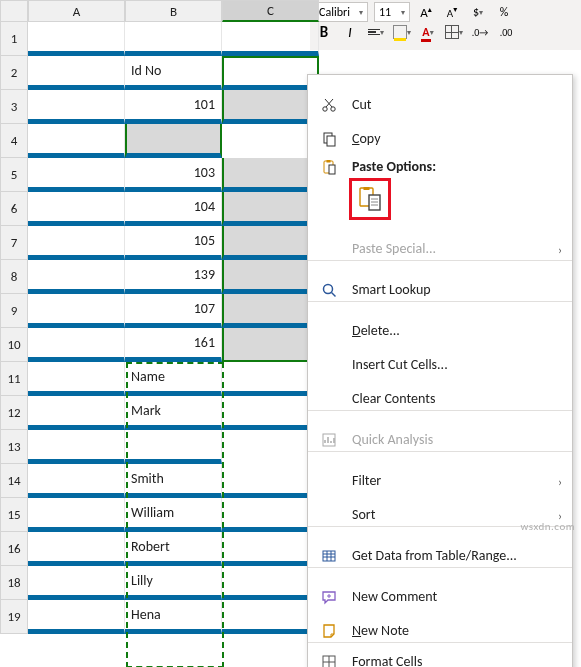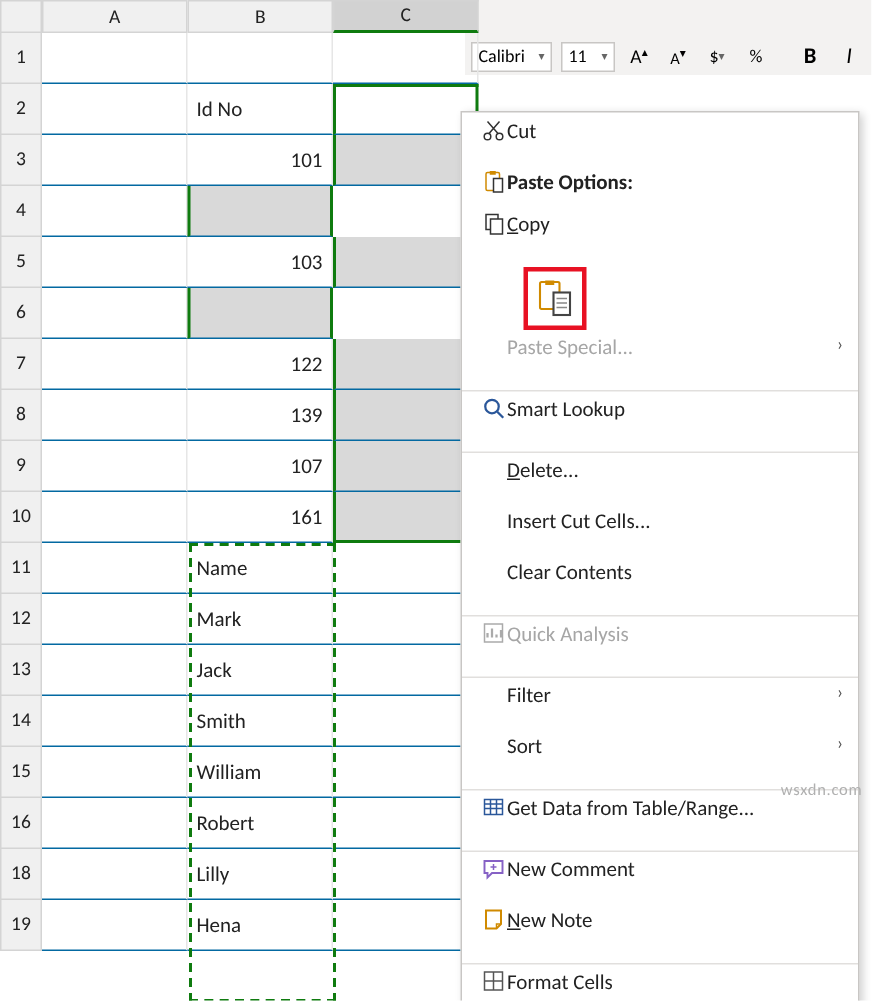--- a/index.html
+++ b/index.html
@@ -1,18 +1,18 @@
 <!DOCTYPE html>
 <html><head>
 <meta charset="utf-8">
 <style>
   * { box-sizing: border-box; font-family: Calibri, Arial, sans-serif; }
   body { margin:0; padding:0; width:581px; height:667px; overflow:hidden; background:#fff; position:relative; }
 
-  .ribbon { position:absolute; top:0; left:310px; right:0; height:50px; background:#f3f2f1; display:flex; flex-direction:row; padding:2px 4px; gap:16px; font-size:12px;align-items:flex-end; }
+  .ribbon { position:absolute; top:0; left:310px; right:0; height:50px; background:#f3f2f1; display:flex; flex-direction:column; padding:2px 4px; gap:0; font-size:12px; }
   .ribbon-row { display:flex; align-items:center; gap:6px; }
   .combo { display:flex; align-items:center; background:#fff; border:1px solid #c8c6c4; padding:2px 4px; min-width:54px; height:20px; justify-content:space-between; }
   .combo-sm { min-width:36px; }
   .chev { font-size:8px; color:#666; }
   .ico-btn { width:20px; height:20px; display:flex; align-items:center; justify-content:center; }
   .bold { font-weight:bold; font-size:15px; }
   .italic { font-style:italic; font-size:15px; font-family:Georgia,serif; }
   .align-bars { display:flex; flex-direction:column; gap:1px; }
   .align-bars span { width:12px; height:1.5px; background:#333; }
   .fill-swatch { width:14px; height:14px; border:1px solid #888; position:relative; }
@@ -23,33 +23,33 @@
 
   .grid { position:absolute; top:0; left:0; width:320px; }
   .colhead { display:flex; height:22px; }
   .rowh, .ch { border:1px solid #d4d4d4; background:#f0f0f0; display:flex;align-items:center;justify-content:center; font-size:13px; color:#222; }
   .rowh { width:28px; }
   .ch { flex:0 0 97px; }
   .ch.sel { background:#d2d2d2; border-bottom:2px solid #0f7b0f; }
   .rows { }
   .row { display:flex; height:34px; }
   .row .rowh { border-top:none; }
-  .cell { width:97px; border-right:1px solid #e6e6e6; border-bottom:1px solid #0369a1; display:flex; align-items:center; padding:4px 6px; font-size:14px; color:#222; }
+  .cell { width:97px; border-right:1px solid #e6e6e6; border-bottom:5px solid #0369a1; display:flex; align-items:center; padding:4px 6px; font-size:14px; color:#222; }
   .cell.r { justify-content:flex-end; }
   .selcol { background:#d9d9d9; }
   .r2 .selcol { background:#fff; }
   .colC-top { border-top:2px solid #0f7b0f; }
   .selborder-l { border-left:2px solid #0f7b0f !important; }
   .selborder-r { border-right:2px solid #0f7b0f !important; }
   .selborder-b { border-bottom:2px solid #0f7b0f !important; }
 
   .marquee { position:absolute; left:126px; top:362px; width:98px; height:306px; border:2px dashed #0f7b0f; pointer-events:none; }
 
   .ctx { position:absolute; top:74px; left:307px; width:266px; background:#fff; border:1px solid #c8c6c4; box-shadow:2px 2px 6px rgba(0,0,0,0.2); font-size:14px; padding:4px 0; }
-  .ctx-item { display:flex; align-items:flex-start; height:34px; padding:0 12px; gap:0; color:#222; position:relative; }
+  .ctx-item { display:flex; align-items:flex-end; height:34px; padding:0 12px; gap:14px; color:#222; position:relative; }
   .ctx-item.disabled { color:#a6a6a6; }
   .ctx-item .lbl u { text-decoration:underline; }
   .ctx-item .arrow { position:absolute; right:10px; font-size:12px; color:#555; }
   .ctx-sep { height:1px; background:#e1dfdd; margin:3px 0; }
   .paste-block { padding:6px 0 6px 44px; }
   .paste-btn { width:36px; height:36px; display:flex; align-items:center; justify-content:center; }
   .paste-hl { outline:3px solid #e81123; outline-offset:0; }
   .ctx-ico { width:18px; display:flex; justify-content:center; }
 
   .watermark { position:absolute; right:6px; top:520px; font-size:11px; color:#b0b0b0; transform:rotate(0deg); letter-spacing:0.5px; }
@@ -152,26 +152,27 @@
       </div>
       <div class="row">
         <div class="rowh">5</div>
         <div class="cell"></div>
         <div class="cell r">103</div>
         <div class="cell selcol selborder-l selborder-r"></div>
       </div>
       <div class="row">
         <div class="rowh">6</div>
         <div class="cell"></div>
+        <div class="cell r">104</div>
         <div class="cell selcol selborder-l selborder-r"></div>
       </div>
       <div class="row">
         <div class="rowh">7</div>
         <div class="cell"></div>
-        <div class="cell r">122</div>
+        <div class="cell r">105</div>
         <div class="cell selcol selborder-l selborder-r"></div>
       </div>
       <div class="row">
         <div class="rowh">8</div>
         <div class="cell"></div>
         <div class="cell r">139</div>
         <div class="cell selcol selborder-l selborder-r"></div>
       </div>
       <div class="row">
         <div class="rowh">9</div>
@@ -193,21 +194,20 @@
       </div>
       <div class="row">
         <div class="rowh">12</div>
         <div class="cell"></div>
         <div class="cell">Mark</div>
         <div class="cell"></div>
       </div>
       <div class="row">
         <div class="rowh">13</div>
         <div class="cell"></div>
-        <div class="cell">Jack</div>
         <div class="cell"></div>
       </div>
       <div class="row">
         <div class="rowh">14</div>
         <div class="cell"></div>
         <div class="cell">Smith</div>
         <div class="cell"></div>
       </div>
       <div class="row">
         <div class="rowh">15</div>
@@ -242,38 +242,38 @@
   <div class="ctx-item">
     <span class="ctx-ico">
       <svg width="16" height="16" viewBox="0 0 16 16">
           <circle cx="4" cy="12" r="2.2" fill="none" stroke="#333"></circle>
           <circle cx="12" cy="12" r="2.2" fill="none" stroke="#333"></circle>
           <path d="M5 10 L12 2 M11 10 L4 2" stroke="#333" fill="none"></path>
         </svg>
     </span>
     <span class="lbl"><span>Cut</span></span>
   </div>
+  <div class="ctx-item">
+    <span class="ctx-ico">
+      <svg width="16" height="16" viewBox="0 0 16 16">
+          <rect x="3" y="2" width="8" height="10" fill="none" stroke="#333"></rect>
+          <rect x="6" y="5" width="8" height="10" fill="#fff" stroke="#333"></rect>
+        </svg>
+    </span>
+    <span class="lbl"><u>C</u><span>opy</span></span>
+  </div>
   <div class="ctx-item" style="height:28px">
     <span class="ctx-ico">
       <svg width="16" height="16" viewBox="0 0 16 16">
           <rect x="3" y="2" width="9" height="12" rx="1" fill="none" stroke="#d08a00"></rect>
           <rect x="5.5" y="1" width="4" height="2.5" fill="#d08a00"></rect>
           <rect x="8" y="6" width="6" height="9" fill="#fff" stroke="#333"></rect>
         </svg>
     </span>
     <span class="lbl" style="font-weight:600">Paste Options:</span>
-  </div>
-  <div class="ctx-item">
-    <span class="ctx-ico">
-      <svg width="16" height="16" viewBox="0 0 16 16">
-          <rect x="3" y="2" width="8" height="10" fill="none" stroke="#333"></rect>
-          <rect x="6" y="5" width="8" height="10" fill="#fff" stroke="#333"></rect>
-        </svg>
-    </span>
-    <span class="lbl"><u>C</u><span>opy</span></span>
   </div>
   <div class="paste-block">
     <div class="paste-btn paste-hl">
       <svg width="26" height="26" viewBox="0 0 26 26">
         <rect x="3" y="2" width="13" height="18" rx="1" fill="#fff" stroke="#d08a00" stroke-width="1.4"></rect>
         <rect x="6.5" y="1" width="6" height="3" fill="#d08a00"></rect>
         <rect x="12" y="9" width="11" height="15" fill="#fff" stroke="#444" stroke-width="1.4"></rect>
         <path d="M14 13h7M14 16h7M14 19h7" stroke="#888"></path>
       </svg>
     </div>

